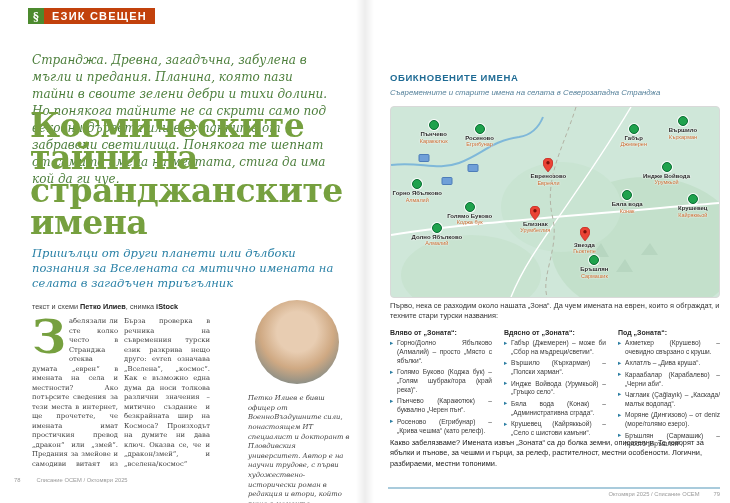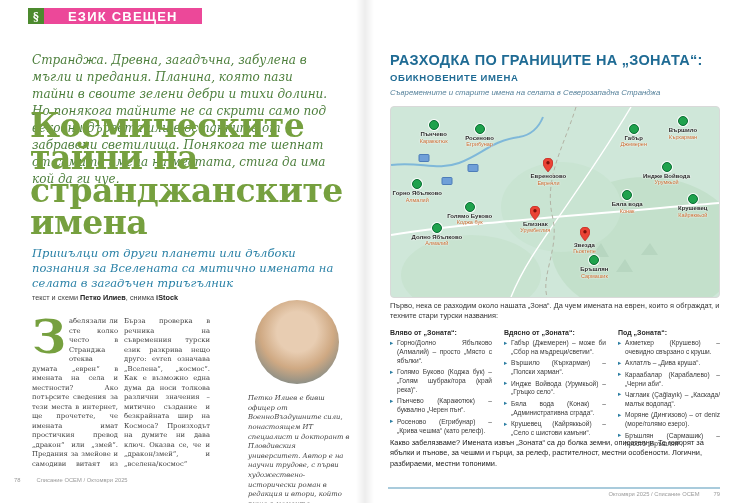--- a/index.html
+++ b/index.html
@@ -6,29 +6,29 @@
   .spread{position:relative;width:730px;height:503px;background:#ffffff;overflow:hidden;
           font-family:"Liberation Sans",sans-serif;}
   .abs{position:absolute;}
   
   .gutter{position:absolute;left:356px;top:0;width:18px;height:503px;
     background:linear-gradient(to right,rgba(0,0,0,0),rgba(0,0,0,0.07) 50%,rgba(0,0,0,0));}
   
   .badge{left:28px;top:8px;display:flex;align-items:stretch;height:16px;}
   .badge .sq{width:16px;background:#4c8a2e;color:#fff;font-weight:bold;font-size:11px;
     display:flex;align-items:center;justify-content:center;font-family:"DejaVu Serif",serif;}
-  .badge .lbl{background:#ec4899;color:#fff;font-size:13px;font-weight:bold;letter-spacing:1.2px;
-    display:flex;align-items:center;padding:0 24px;}
+  .badge .lbl{background:#c2410c;color:#fff;font-size:11px;font-weight:bold;letter-spacing:1.2px;
+    display:flex;align-items:center;padding:0 8px;}
   .intro{left:32px;top:52px;width:302px;font-family:"DejaVu Serif",serif;font-style:italic;
     font-size:12px;line-height:1.42;color:#4d7f3c;}
   .title{left:30px;top:110px;width:324px;font-family:"DejaVu Serif",serif;font-weight:bold;
     font-size:33px;line-height:0.98;color:#76a03f;letter-spacing:-0.5px;}
   .subtitle{left:32px;top:246px;width:304px;font-family:"DejaVu Serif",serif;font-style:italic;
     font-size:11.5px;line-height:1.3;color:#2980a6;}
-  .byline{left:32px;top:293px;width:300px;font-size:7.3px;color:#444;}
+  .byline{left:32px;top:302px;width:300px;font-size:7.3px;color:#444;}
   .byline b{color:#222;}
   .bodycol{font-family:"DejaVu Serif",serif;font-size:6.8px;line-height:1.4;color:#3d3d3d;
     text-align:justify;overflow:hidden;}
   .col1{left:32px;top:317px;width:86px;height:150px;}
   .col2{left:124px;top:317px;width:86px;height:150px;}
   .dropcap{float:left;font-size:47px;line-height:0.82;font-weight:bold;color:#76a03f;
     margin:1px 3px 0 0;font-family:"DejaVu Serif",serif;}
   .photo{left:255px;top:300px;width:84px;height:84px;border-radius:50%;
     background:radial-gradient(circle at 50% 38%,#e8cdb2 0 30%,#cfa983 55%,#8d8f86 78%,#6f7a6e 100%);}
   .photo-cap{left:248px;top:394px;width:102px;font-family:"DejaVu Serif",serif;font-style:italic;
@@ -92,21 +92,20 @@
   <div class="abs photo"></div>
   <div class="abs photo-cap">Петко Илиев е бивш офицер от ВоенноВъздушните сили, понастоящем ИТ специалист и докторант в Пловдивския университет. Автор е на научни трудове, с първи художествено-исторически роман в редакция и втори, който пише в момента.</div>
 
   <div class="abs footer-l">
     <span>78</span>
     <span>Списание ОСЕМ / Октомври 2025</span>
   </div>
 
   <div class="gutter"></div>
 
-  <div class="abs headline">РАЗХОДКА ПО ГРАНИЦИТЕ НА „ЗОНАТА“:</div>
   <div class="abs map-caption">Съвременните и старите имена на селата в Северозападна Странджа</div>
   <div class="abs subheadline">ОБИКНОВЕНИТЕ ИМЕНА</div>
 
   <div class="abs map">
     <svg class="terrain" width="328" height="190" viewBox="0 0 328 190">
       <ellipse cx="255" cy="140" rx="95" ry="70" fill="#c3e0cb"></ellipse>
       <ellipse cx="80" cy="168" rx="70" ry="40" fill="#c8e3d0"></ellipse>
       <ellipse cx="170" cy="100" rx="60" ry="45" fill="#c9e4d2"></ellipse>
       <path d="M200 150 l10 -14 l8 14 z M225 165 l9 -13 l8 13 z M250 148 l9 -12 l8 12 z" fill="#b7d6c0"></path>
       <path d="M0 128 C60 118 140 112 328 96" stroke="#ffffff" stroke-width="2" fill="none"></path>

